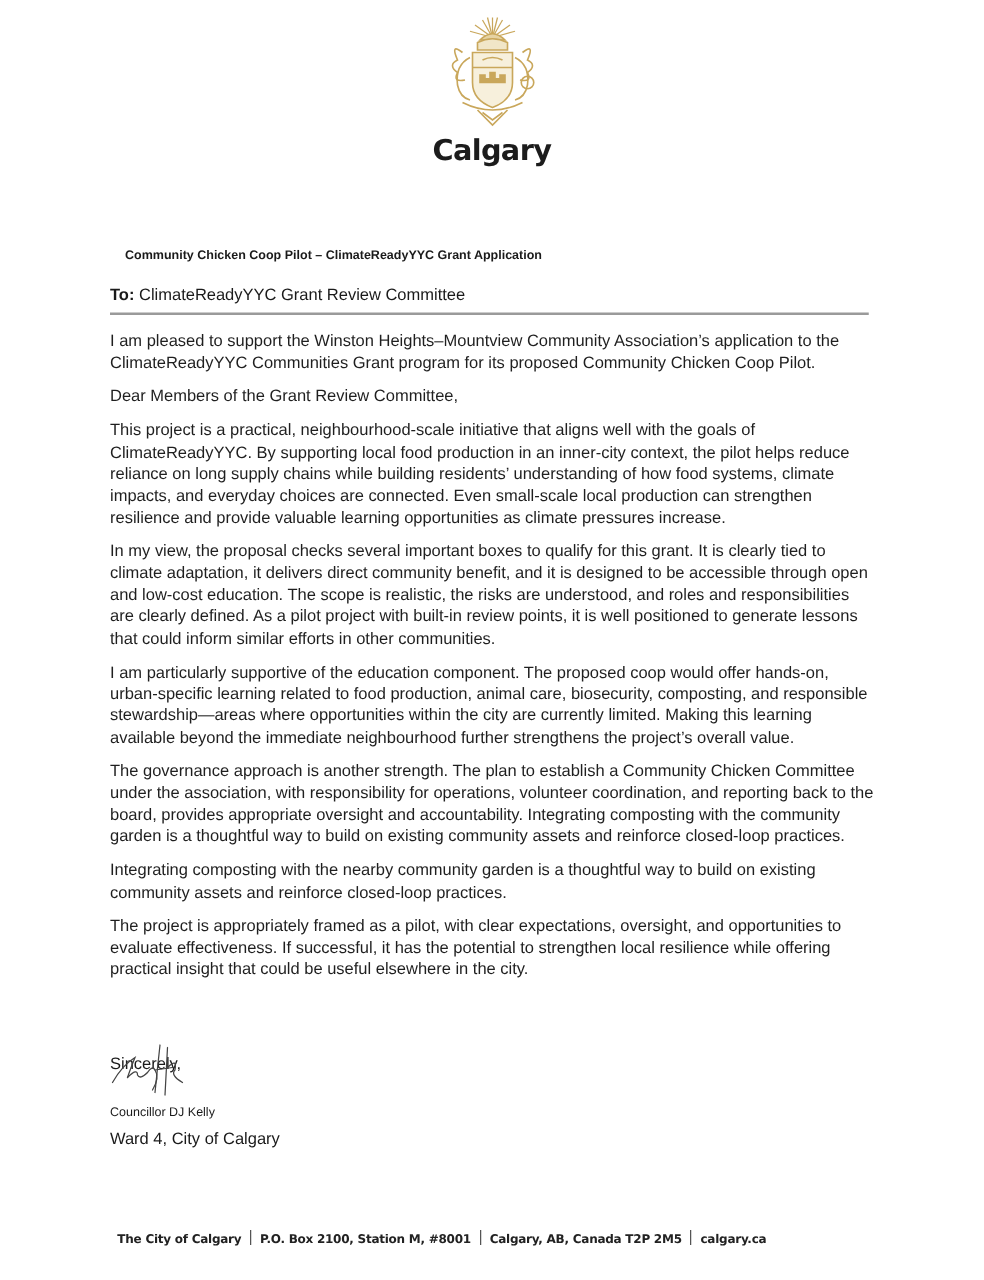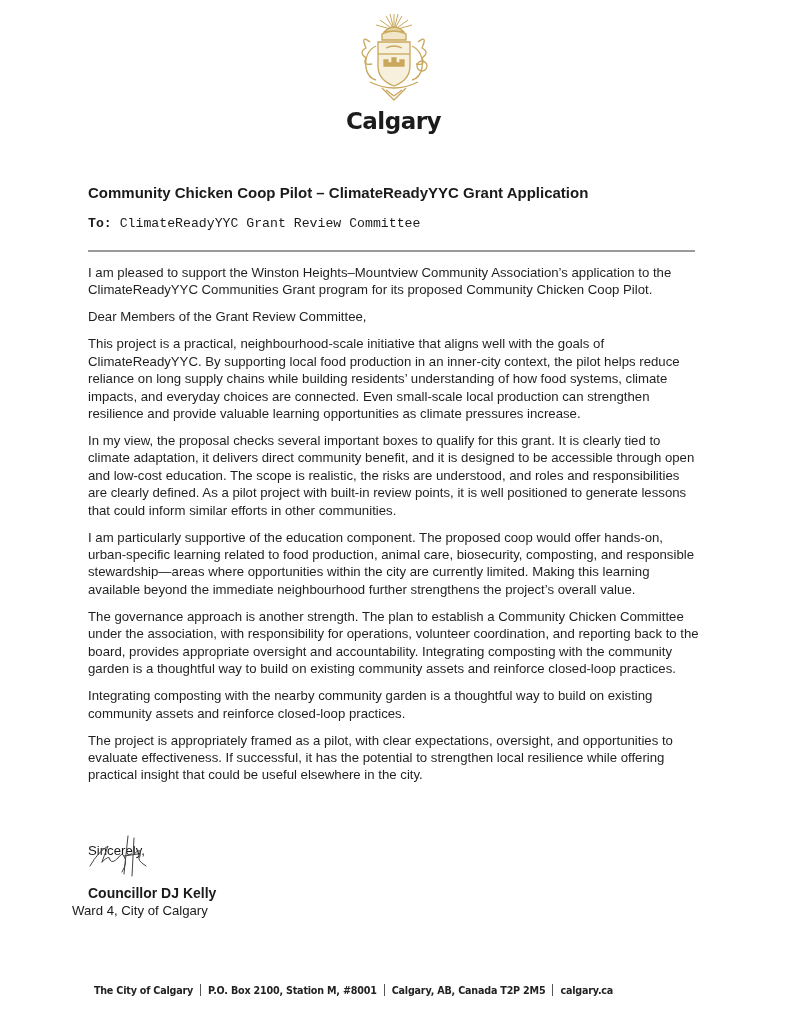--- a/index.html
+++ b/index.html
@@ -8,33 +8,33 @@
   .page { position: absolute; left: 0; top: 0; width: 787px; height: 1024px; }
 
   .letterhead { position: absolute; left: 0; top: 8px; width: 787px; text-align: center; }
   .crest { display: block; margin: 0 auto; width: 84px; height: 96px; }
   .brand { font-family: "DejaVu Sans", sans-serif; font-weight: bold; font-size: 23px;
            letter-spacing: -0.5px; color: #1c1c1c; margin-top: 4px; line-height: 26px; }
   .office { font-family: "DejaVu Sans", sans-serif; font-size: 12.5px; color: #2a2a2a;
             margin-top: 6px; letter-spacing: -0.2px; }
 
   .content { position: absolute; left: 88px; top: 184px; width: 612px; font-size: 13.2px; line-height: 17.4px; }
-  .subject { font-weight: bold; font-size: 15px; margin: 0; }
-  .to { margin: 14px 0 0 0; font-family: Liberation Mono, monospace; }
+  .subject { font-weight: bold; font-size: 10px; margin: 12px; }
+  .to { margin: 14px 0 0 0; }
   .to b { font-weight: bold; }
   .divider { position: absolute; left: 88px; top: 250px; width: 607px; height: 0;
              border-top: 2px solid #9a9a9a; }
 
   .body { position: absolute; left: 88px; top: 264px; width: 612px; font-size: 13.2px; line-height: 17.4px; color: #1f1f1f; }
   .body p { margin: 0 0 9.6px 0; }
 
   .closing { position: absolute; left: 88px; top: 843px; font-size: 13.2px; }
   .signature { position: absolute; left: 88px; top: 832px; width: 80px; height: 46px; }
-  .signer-name { position: absolute; left: 88px; top: 885px; font-weight: bold; font-size: 14px; }
-  .signer-title { position: absolute; left: 72px; top: 903px; font-size: 13.2px; }
+  .signer-name { position: absolute; left: 88px; top: 885px; font-weight: normal; font-size: 10px; }
+  .signer-title { position: absolute; left: 88px; top: 903px; font-size: 13.2px; }
 
   .footer { position: absolute; left: 0; top: 984px; width: 707px; text-align: center;
             font-family: "DejaVu Sans", sans-serif; font-size: 9.6px; color: #222; font-weight: bold; letter-spacing: -0.2px; }
   .footer .sep { display: inline-block; width: 1px; height: 12px; background: #555; margin: 0 7px; vertical-align: -2px; }
   .footer span.item { font-weight: bold; }
 </style>
 </head>
 <body>
 
 <div class="page">

